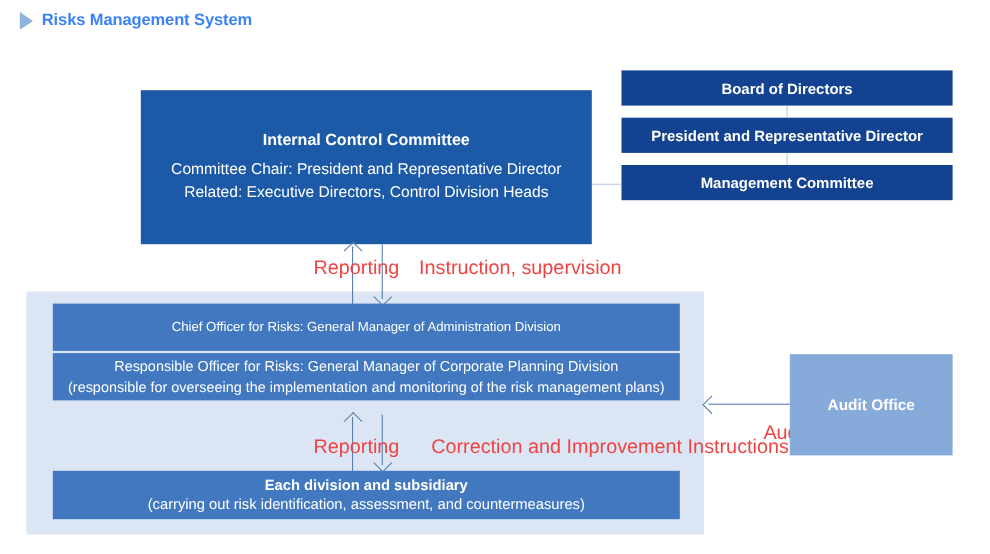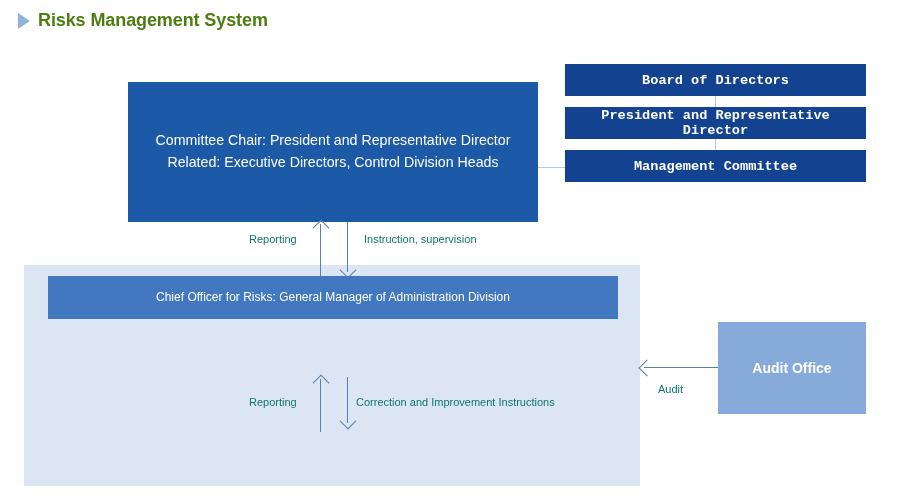--- a/index.html
+++ b/index.html
@@ -29,23 +29,23 @@
     gap: 8px;
   }
   .title-marker {
     width: 0;
     height: 0;
     border-left: 12px solid #8fb3dd;
     border-top: 8px solid transparent;
     border-bottom: 8px solid transparent;
   }
   .title-text {
-    font-size: 18px;
+    font-size: 15px;
     font-weight: bold;
-    color: #4d7c0f;
+    color: #3b82f6;
     letter-spacing: -0.1px;
   }
 
   
   .box {
     position: absolute;
     box-sizing: border-box;
     display: flex;
     flex-direction: column;
     align-items: center;
@@ -53,21 +53,20 @@
     text-align: center;
     color: #ffffff;
   }
   .box-navy   { background: #134390; }
   .box-royal  { background: #1c5aa8; }
   .box-medium { background: #4178bf; }
   .box-light  { background: #86aada; align-items: center; }
 
   .hdr {
     font-weight: bold;
-    font-family: Liberation Mono, monospace;
   }
   .lbl {
     font-weight: normal;
   }
 
   
   #committee {
     left: 128px;
     top: 82px;
     width: 410px;
@@ -161,26 +160,27 @@
   }
   .arrow-left {
     border-left-width: 1px;
     border-bottom-width: 1px;
     transform: rotate(45deg);
   }
 
   
   .caption {
     position: absolute;
-    font-size: 11px;
-    color: #0f766e;
+    font-size: 18px;
+    color: #ef4444;
     white-space: nowrap;
+    margin-left: 36px;
   }
   #cap-reporting-1   { left: 249px; top: 233px; }
-  #cap-instruction   { left: 364px; top: 233px; }
+  #cap-instruction   { left: 345px; top: 233px; }
   #cap-reporting-2   { left: 249px; top: 396px; }
   #cap-correction    { left: 356px; top: 396px; }
   #cap-audit         { left: 658px; top: 383px; }
 </style>
 </head>
 <body>
 
 <div id="canvas">
 
   <div class="title-row">
@@ -195,49 +195,58 @@
     <span class="hdr">President and Representative Director</span>
   </div>
   <div class="box box-navy" id="mgmt">
     <span class="hdr">Management Committee</span>
   </div>
 
   <div class="vline vline-pale" style="left:715px; top:96px; height:11px;"></div>
   <div class="vline vline-pale" style="left:715px; top:139px; height:11px;"></div>
 
   <div class="box box-royal" id="committee">
+    <span class="hdr line">Internal Control Committee</span>
     <span class="line"><span class="lbl">Committee Chair:</span> <span>President and Representative Director</span></span>
     <span class="line"><span class="lbl">Related:</span> <span>Executive Directors, Control Division Heads</span></span>
   </div>
 
   <div class="hline" style="left:538px; top:167px; width:27px; background:#b9c9de;"></div>
 
   <div id="panel"></div>
 
   <div class="vline" style="left:320px; top:224px; height:58px;"></div>
   <div class="arrow-up" style="left:315px; top:222px;"></div>
   <div class="vline" style="left:347px; top:222px; height:50px;"></div>
   <div class="arrow-down" style="left:342px; top:264px;"></div>
 
   <div class="caption" id="cap-reporting-1">Reporting</div>
   <div class="caption" id="cap-instruction">Instruction, supervision</div>
 
   <div class="box box-medium" id="chief">
     <span><span class="lbl">Chief Officer for Risks:</span> <span>General Manager of Administration Division</span></span>
   </div>
 
+  <div class="box box-medium" id="responsible">
+    <span><span class="lbl">Responsible Officer for Risks:</span> <span>General Manager of Corporate Planning Division</span></span>
+    <span>(responsible for overseeing the implementation and monitoring of the risk management plans)</span>
+  </div>
 
   <div class="vline" style="left:320px; top:379px; height:53px;"></div>
   <div class="arrow-up" style="left:315px; top:377px;"></div>
   <div class="vline" style="left:347px; top:377px; height:46px;"></div>
   <div class="arrow-down" style="left:342px; top:415px;"></div>
 
   <div class="caption" id="cap-reporting-2">Reporting</div>
   <div class="caption" id="cap-correction">Correction and Improvement Instructions</div>
 
+  <div class="box box-medium" id="divisions">
+    <span class="hdr">Each division and subsidiary</span>
+    <span>(carrying out risk identification, assessment, and countermeasures)</span>
+  </div>
 
   <div class="hline" style="left:644px; top:367px; width:74px;"></div>
   <div class="arrow-left" style="left:641px; top:362px;"></div>
   <div class="caption" id="cap-audit">Audit</div>
 
   <div class="box box-light" id="audit-office">
     <span>Audit Office</span>
   </div>
 
 </div>

